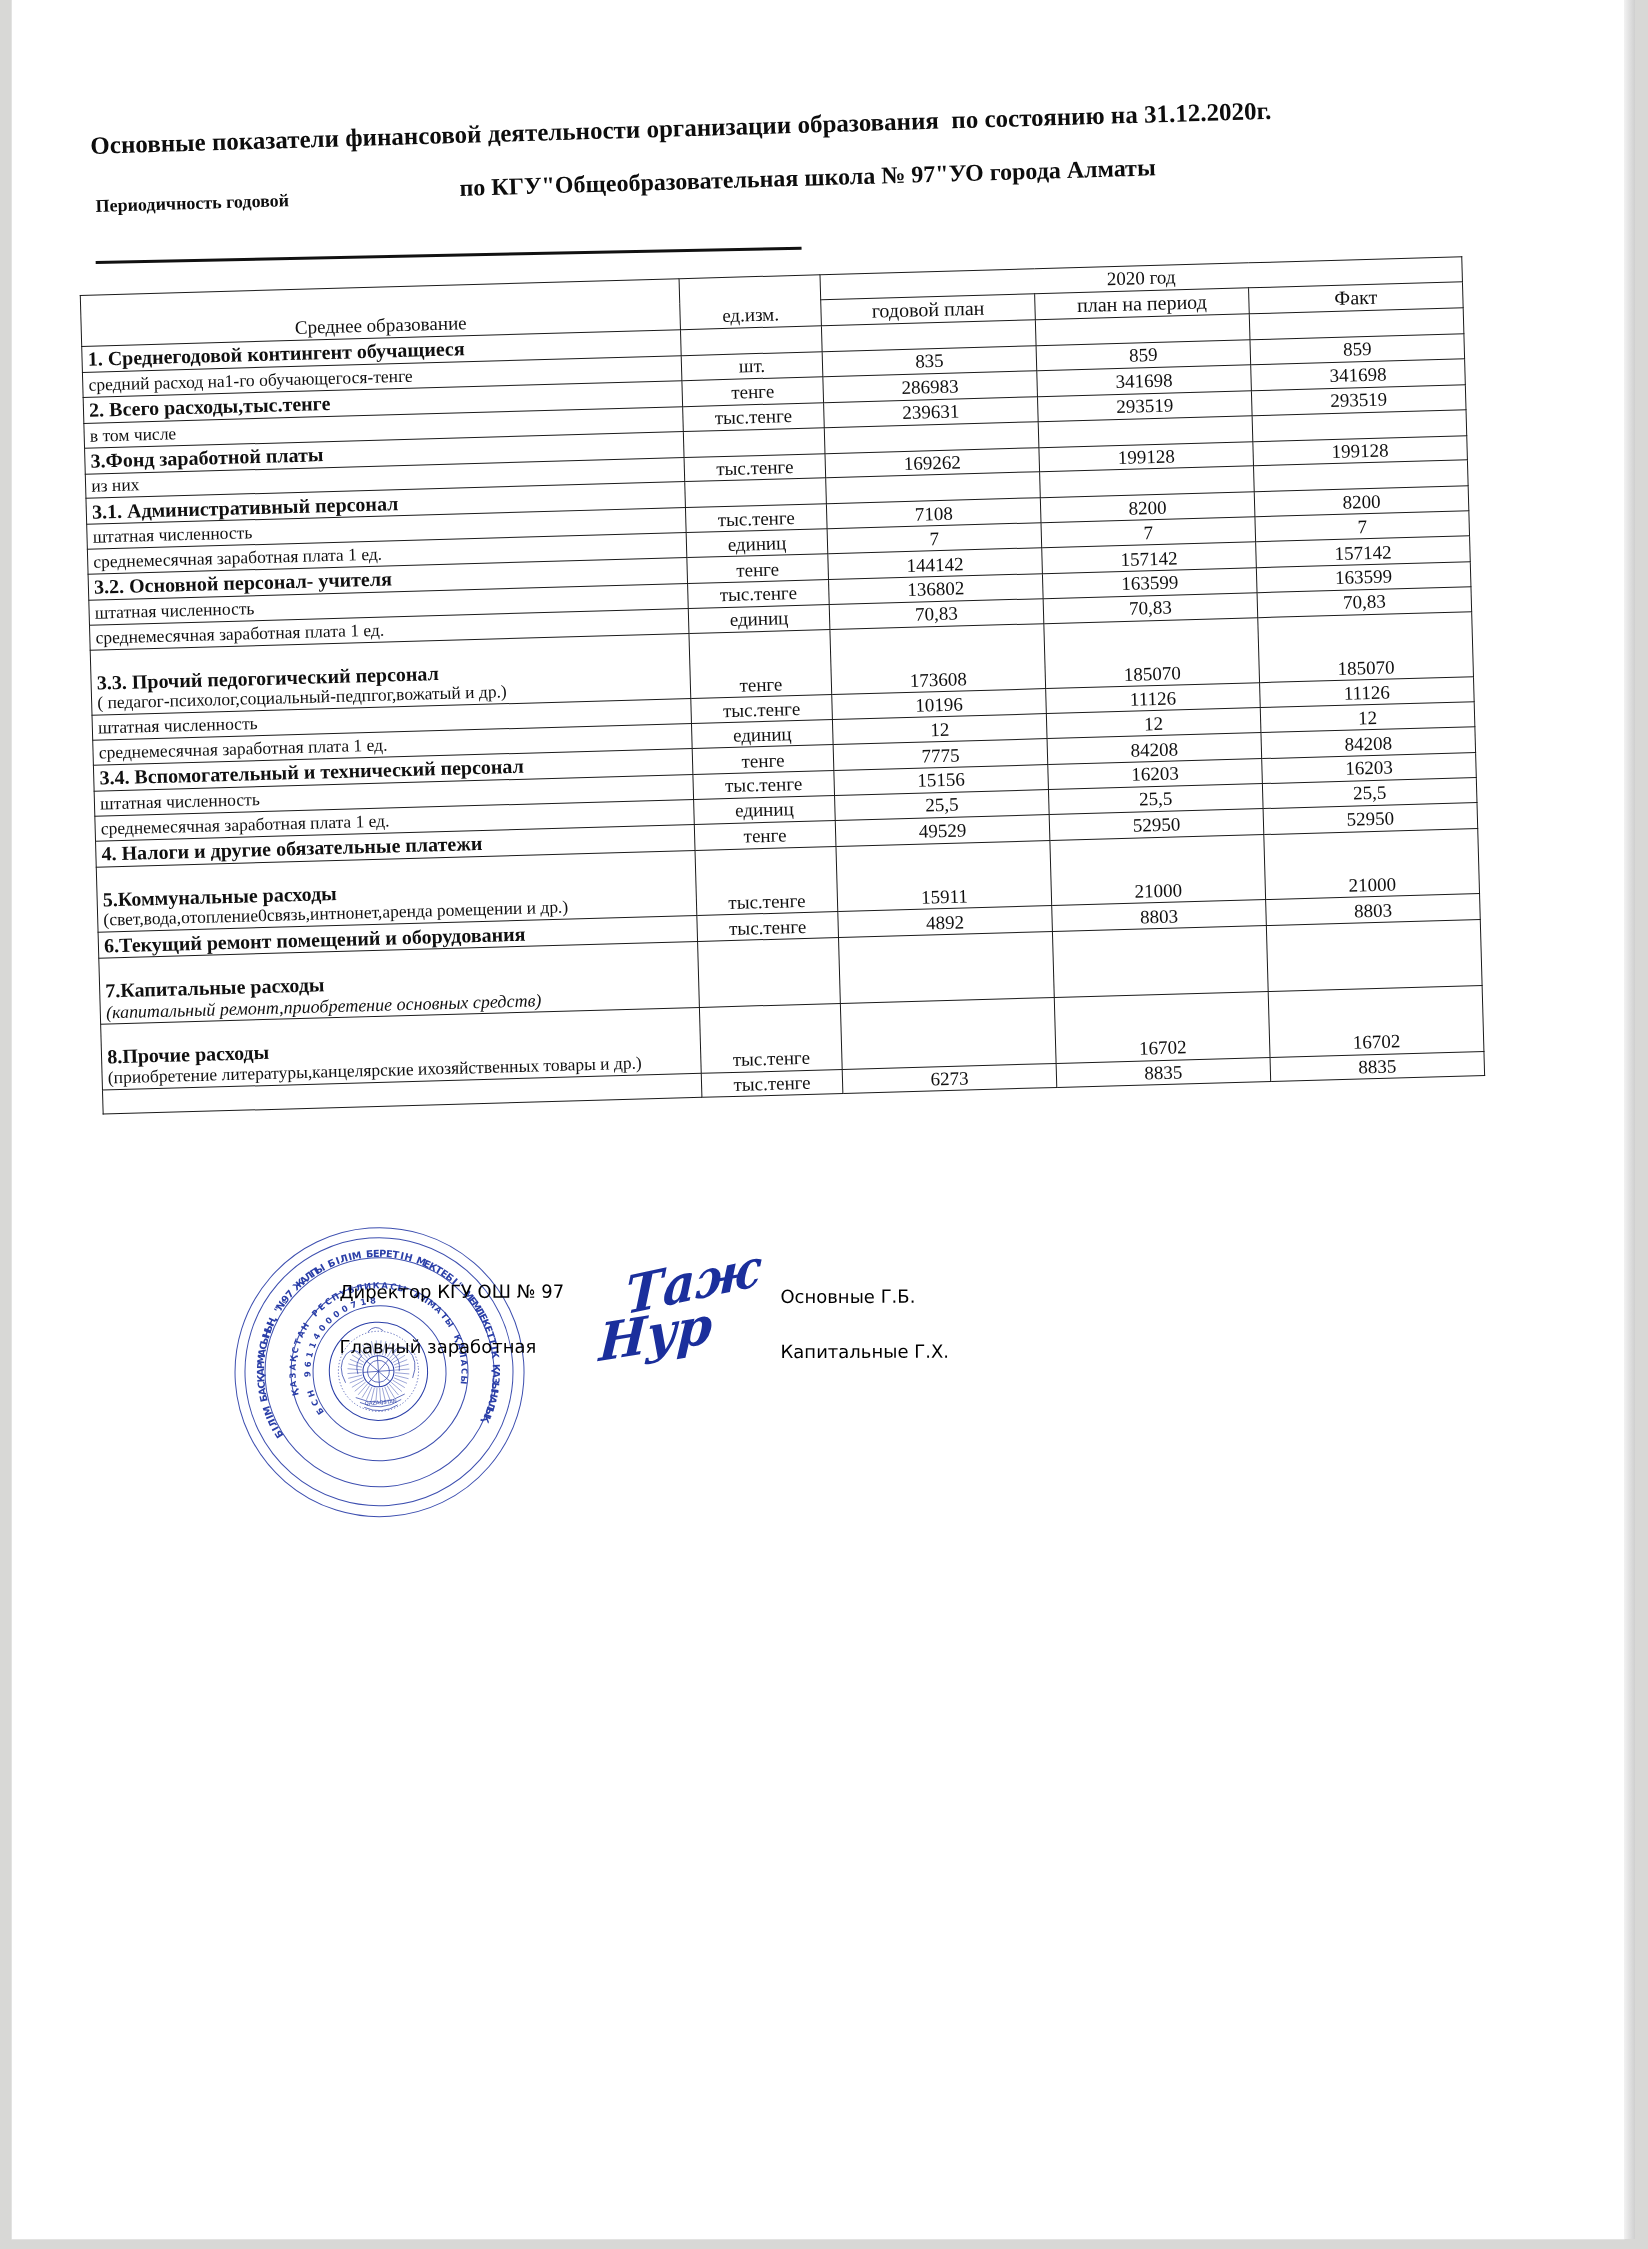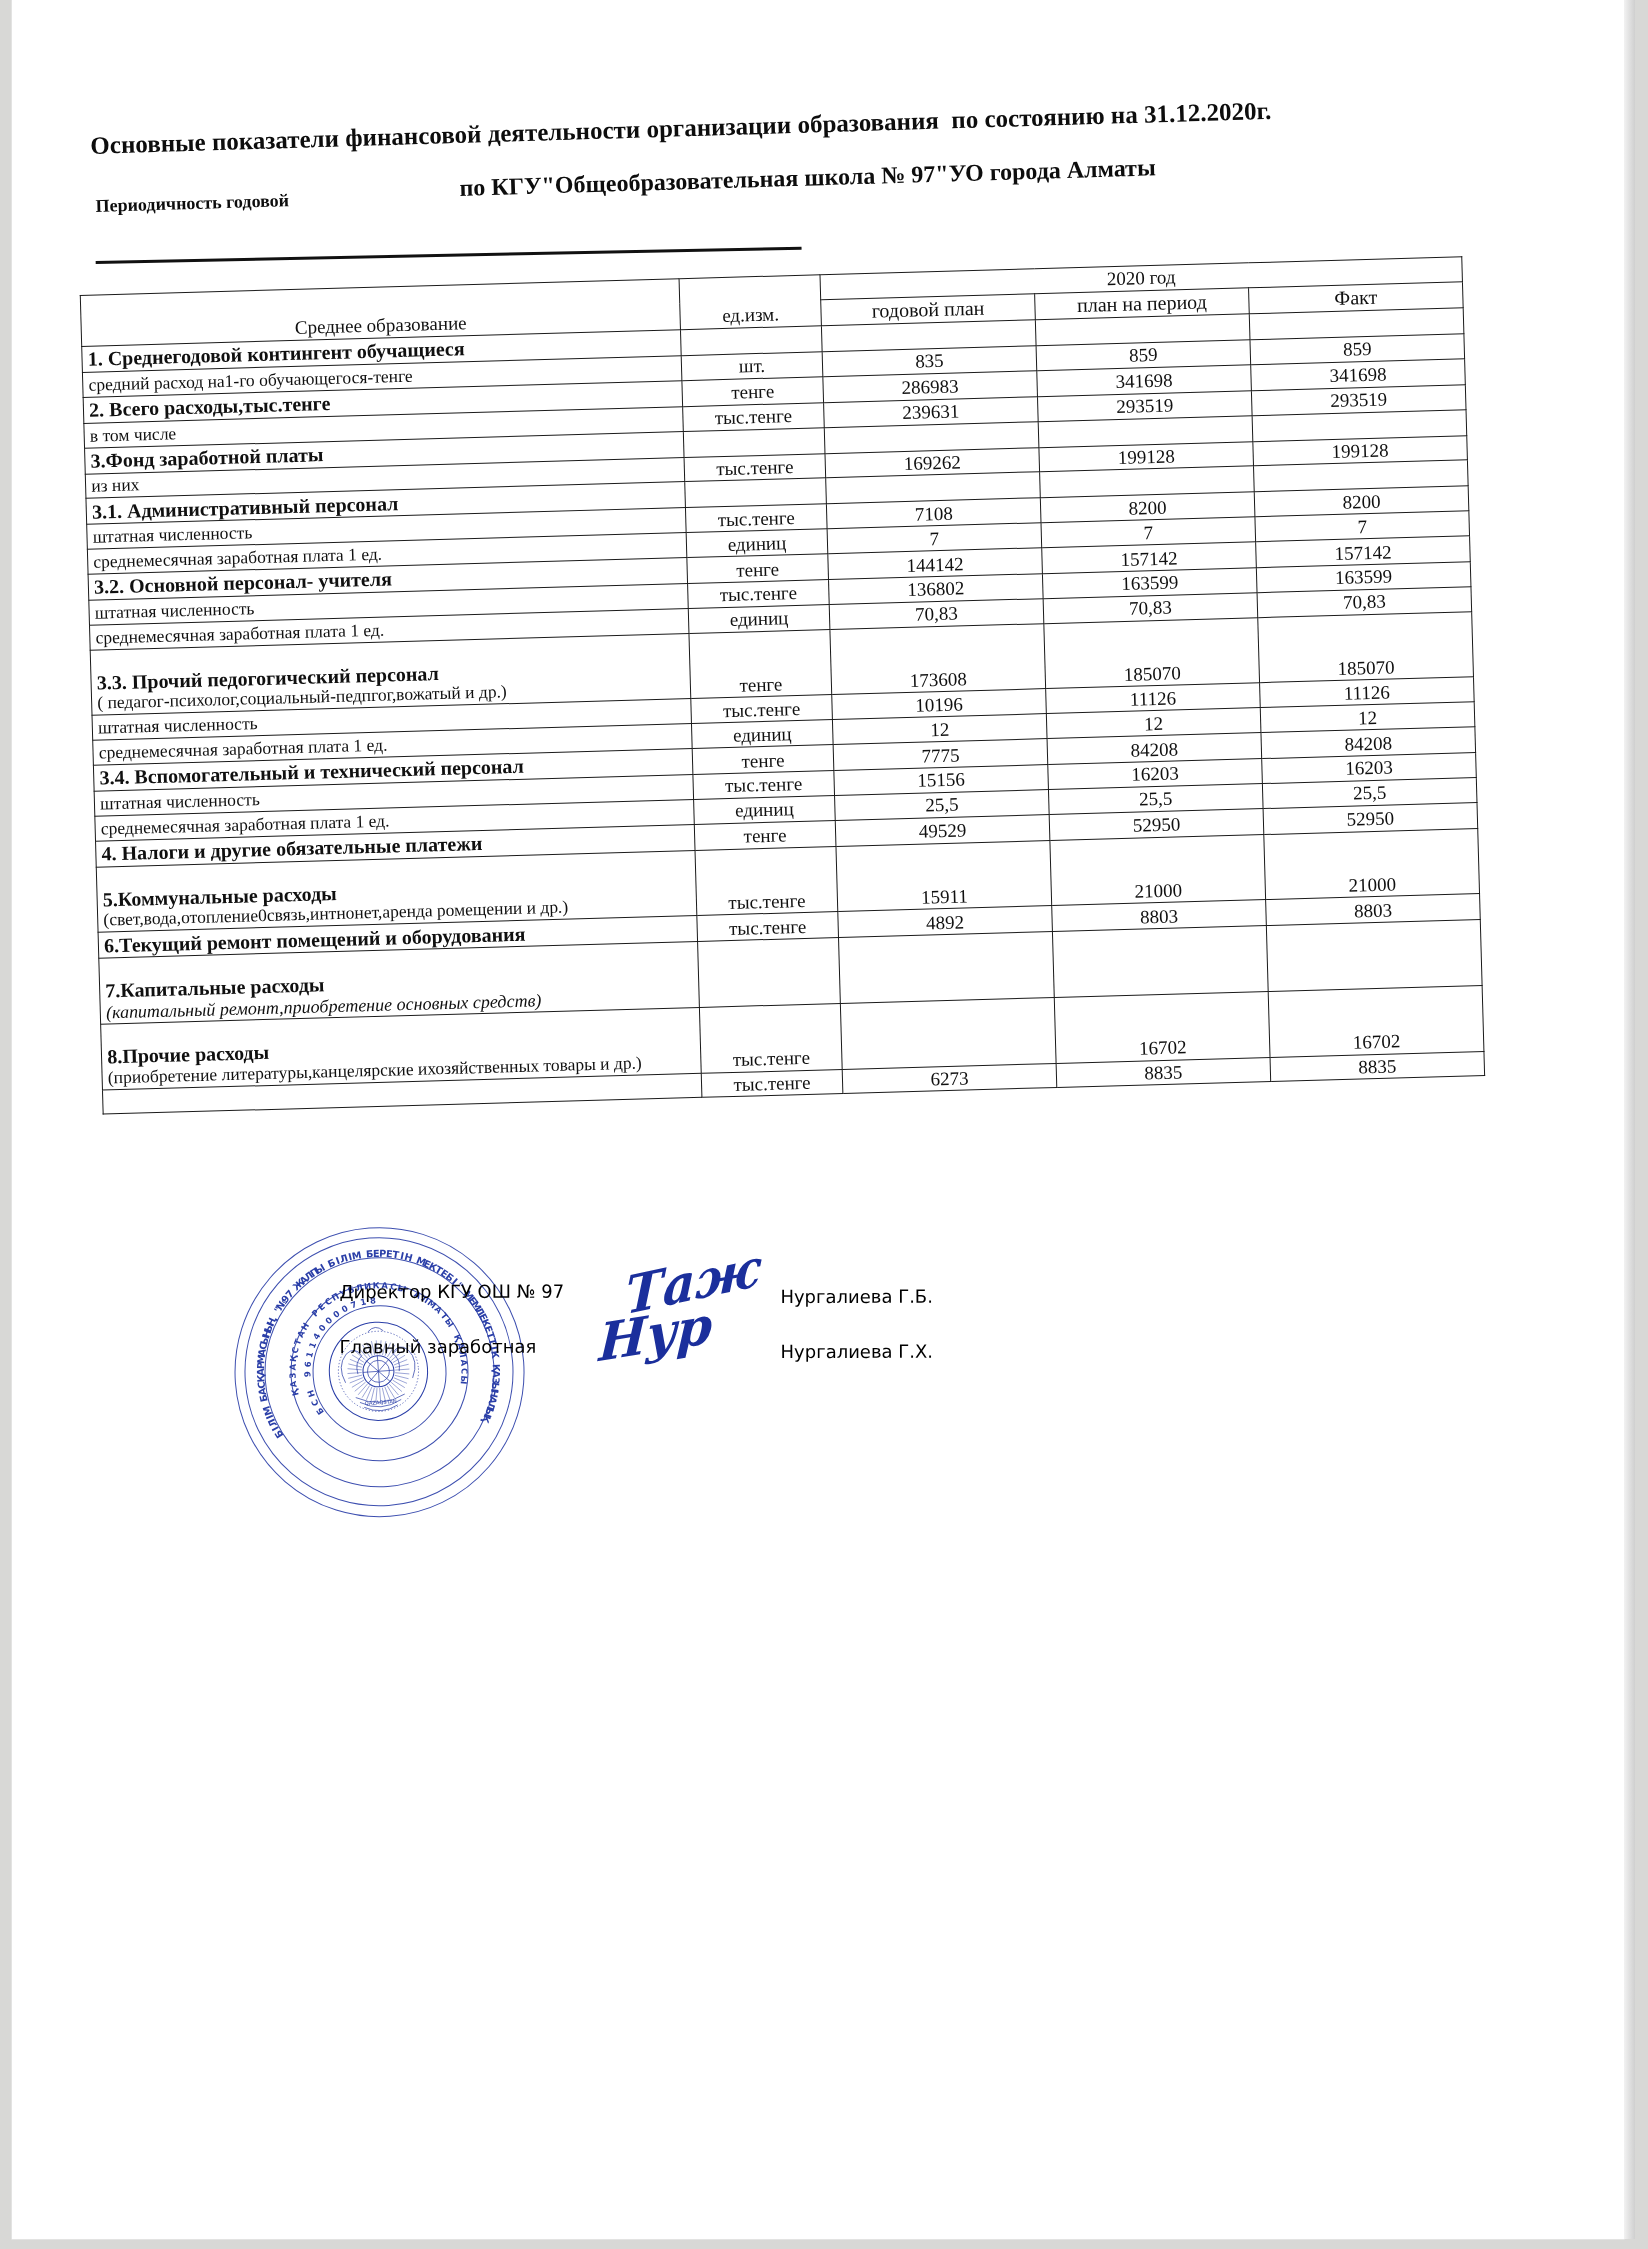--- a/index.html
+++ b/index.html
@@ -529,21 +529,21 @@
             <path d="M70 20 Q82 8 94 20"></path>
           </g>
           <text x="82" y="133" font-size="8" fill="#2b3fa8" text-anchor="middle" font-family="DejaVu Sans, sans-serif" id="emblemCaption">QAZAQSTAN</text>
         </svg>
       </div>
     </div>
 
     <div id="sigblock">
       <div class="sigrow" id="sig-dir-label">Директор КГУ ОШ № 97</div>
       <div class="sigrow" id="sig-acc-label">Главный заработная</div>
-      <div class="sigrow" id="sig-dir-name">Нургалиева Г.Б.</div>
-      <div class="sigrow" id="sig-acc-name">Нургалиева Г.Х.</div>
+      <div class="sigrow" id="sig-dir-name">Основные Г.Б.</div>
+      <div class="sigrow" id="sig-acc-name">Капитальные Г.Х.</div>
       <div class="hand" id="hand1">Таж</div>
       <div class="hand" id="hand2">Нур</div>
     </div>
 
   </div>
 </div>
 
 
 </body></html>

